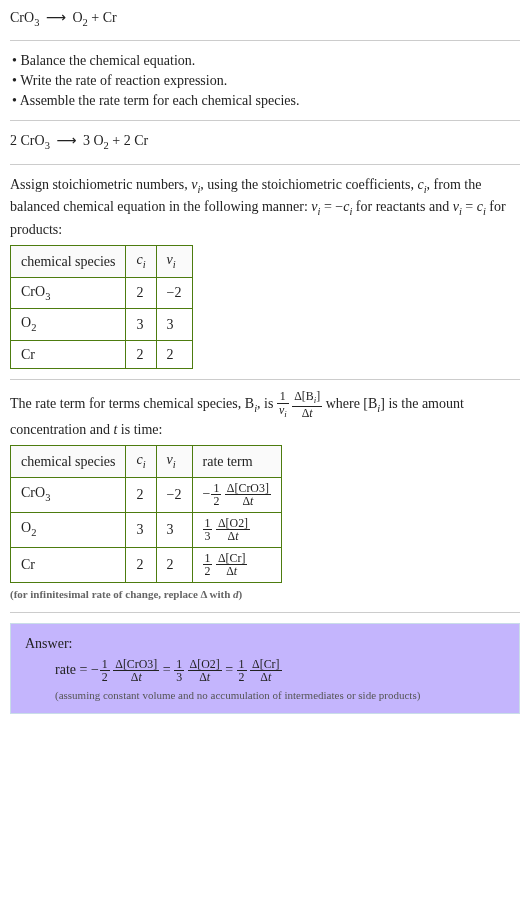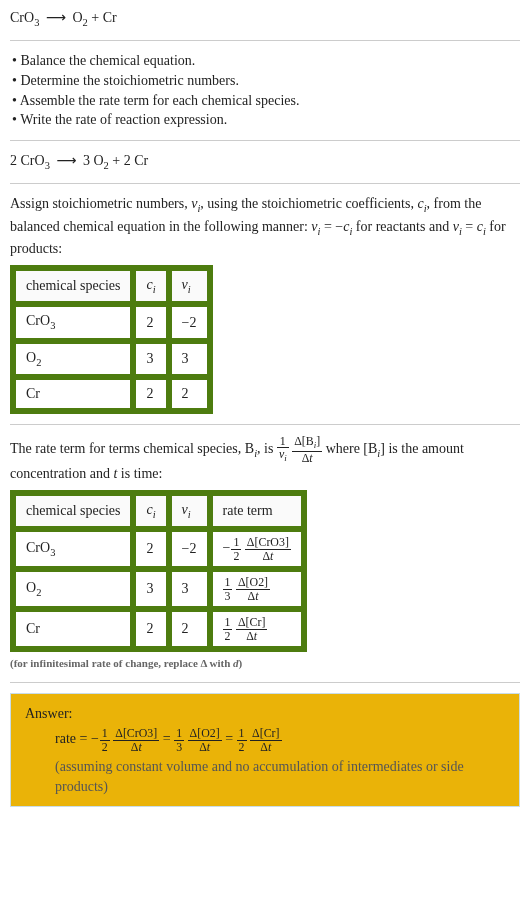--- a/index.html
+++ b/index.html
@@ -22,64 +22,63 @@
 .ital { font-style: italic; }
 .arrw { display: inline-block; margin: 0 3px; }
 ul.plan { list-style: none; padding-left: 2px; }
 ul.plan li::before { content: "• "; }
 table.data {
   border-collapse: collapse;
   margin-top: 6px;
   margin-bottom: 4px;
 }
 table.data th, table.data td {
-  border: 6px solid #4d7c0f;
+  border: 1px solid #4d7c0f;
   padding: 4px 10px;
   text-align: left;
   font-weight: normal;
 }
 table.data th { background: #fafafa; }
 .frac {
   display: inline-block;
   vertical-align: middle;
   text-align: center;
   font-size: 0.85em;
   line-height: 1.05;
 }
 .frac .num { display: block; border-bottom: 1px solid #222; padding: 0 2px; }
 .frac .den { display: block; padding: 0 2px; }
 .small-note { font-size: 11px; color: #666; margin-top: 2px; font-weight: bold; }
 .answer-box {
-  background: #eab308;
+  background: #c4b5fd;
   border: 1px solid #c9dde8;
   padding: 10px 14px;
   margin-top: 6px;
 }
 .answer-box .label { font-weight: normal; margin-bottom: 4px; }
 .answer-box .rate-line { padding-left: 30px; }
-.answer-box .note { font-size: 14px; color: #555; padding-left: 30px; margin-top: 4px; }
+.answer-box .note { font-size: 11px; color: #555; padding-left: 30px; margin-top: 4px; }
 .neg { margin-right: 1px; }
 </style>
 </head>
 <body>
 
 <div class="section">
   <div>
     CrO<span class="sub">3</span> <span class="arrw">⟶</span> O<span class="sub">2</span> + Cr
   </div>
 </div>
 
 <hr>
 
 <div class="section">
   <ul class="plan">
     <li>Balance the chemical equation.</li>
-    <li>Determine the stoichiometric numbers.</li>
+    <li>Write the rate of reaction expression.</li>
     <li>Assemble the rate term for each chemical species.</li>
-    <li>Write the rate of reaction expression.</li>
   </ul>
 </div>
 
 <hr>
 
 <div class="section">
   <div>
     2 CrO<span class="sub">3</span> <span class="arrw">⟶</span> 3 O<span class="sub">2</span> + 2 Cr
   </div>
 </div>

